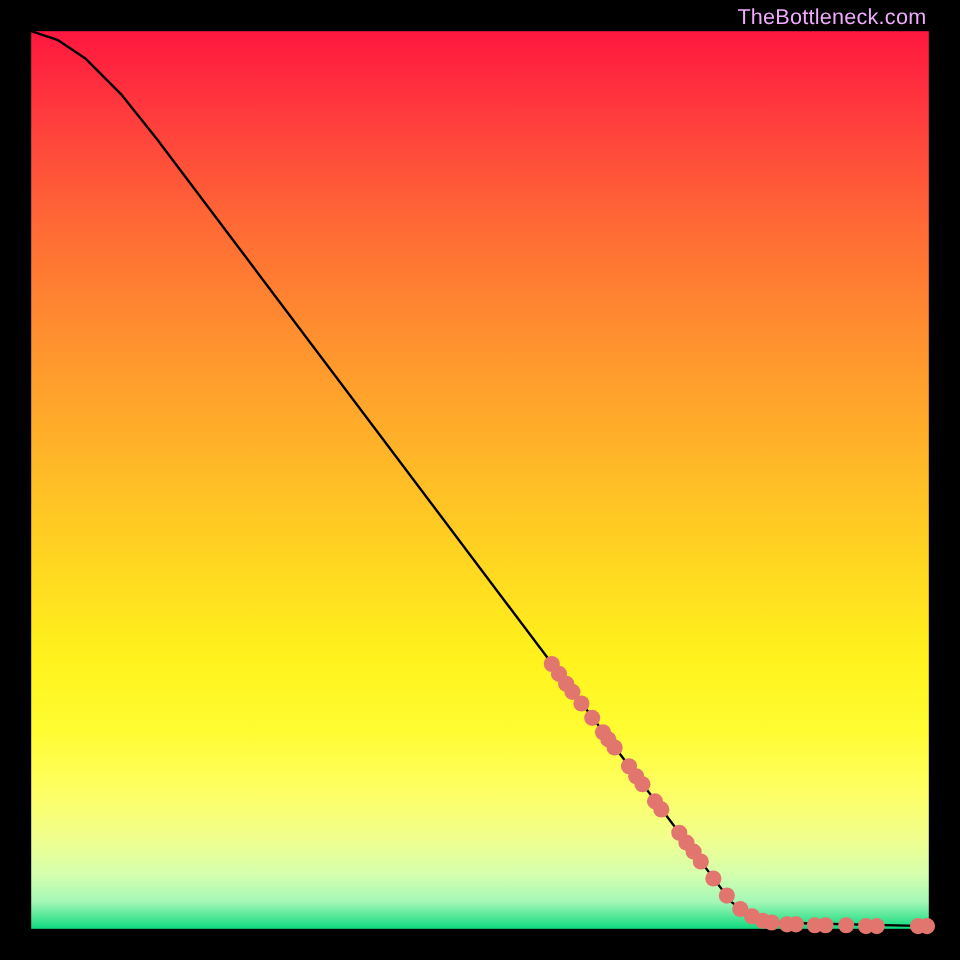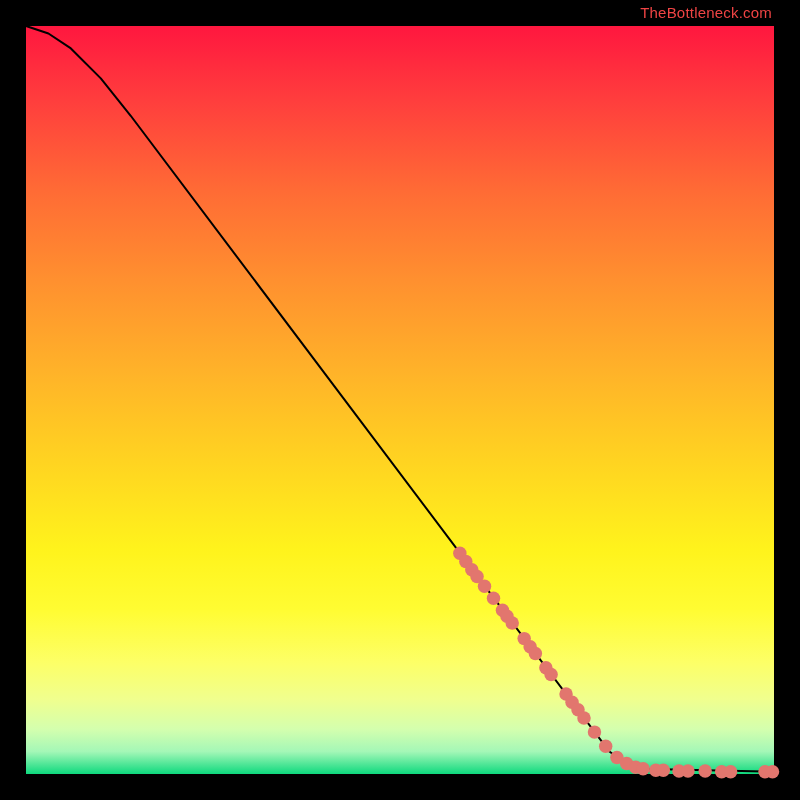--- a/index.html
+++ b/index.html
@@ -30,22 +30,22 @@
       #f0ff8e 90%,
       #d4ffae 94%,
       #a4f7b7 97%,
       #0ed97e 100%
     );
   }
   .watermark {
     position: absolute;
     top: 4px;
     right: 28px;
-    color: #ef4444;
-    font-size: 15px;
+    color: #f0abfc;
+    font-size: 18px;
     font-weight: 500;
     letter-spacing: 0.2px;
   }
   svg.plot {
     position: absolute;
     left: 0;
     top: 0;
     width: 748px;
     height: 748px;
     overflow: visible;

